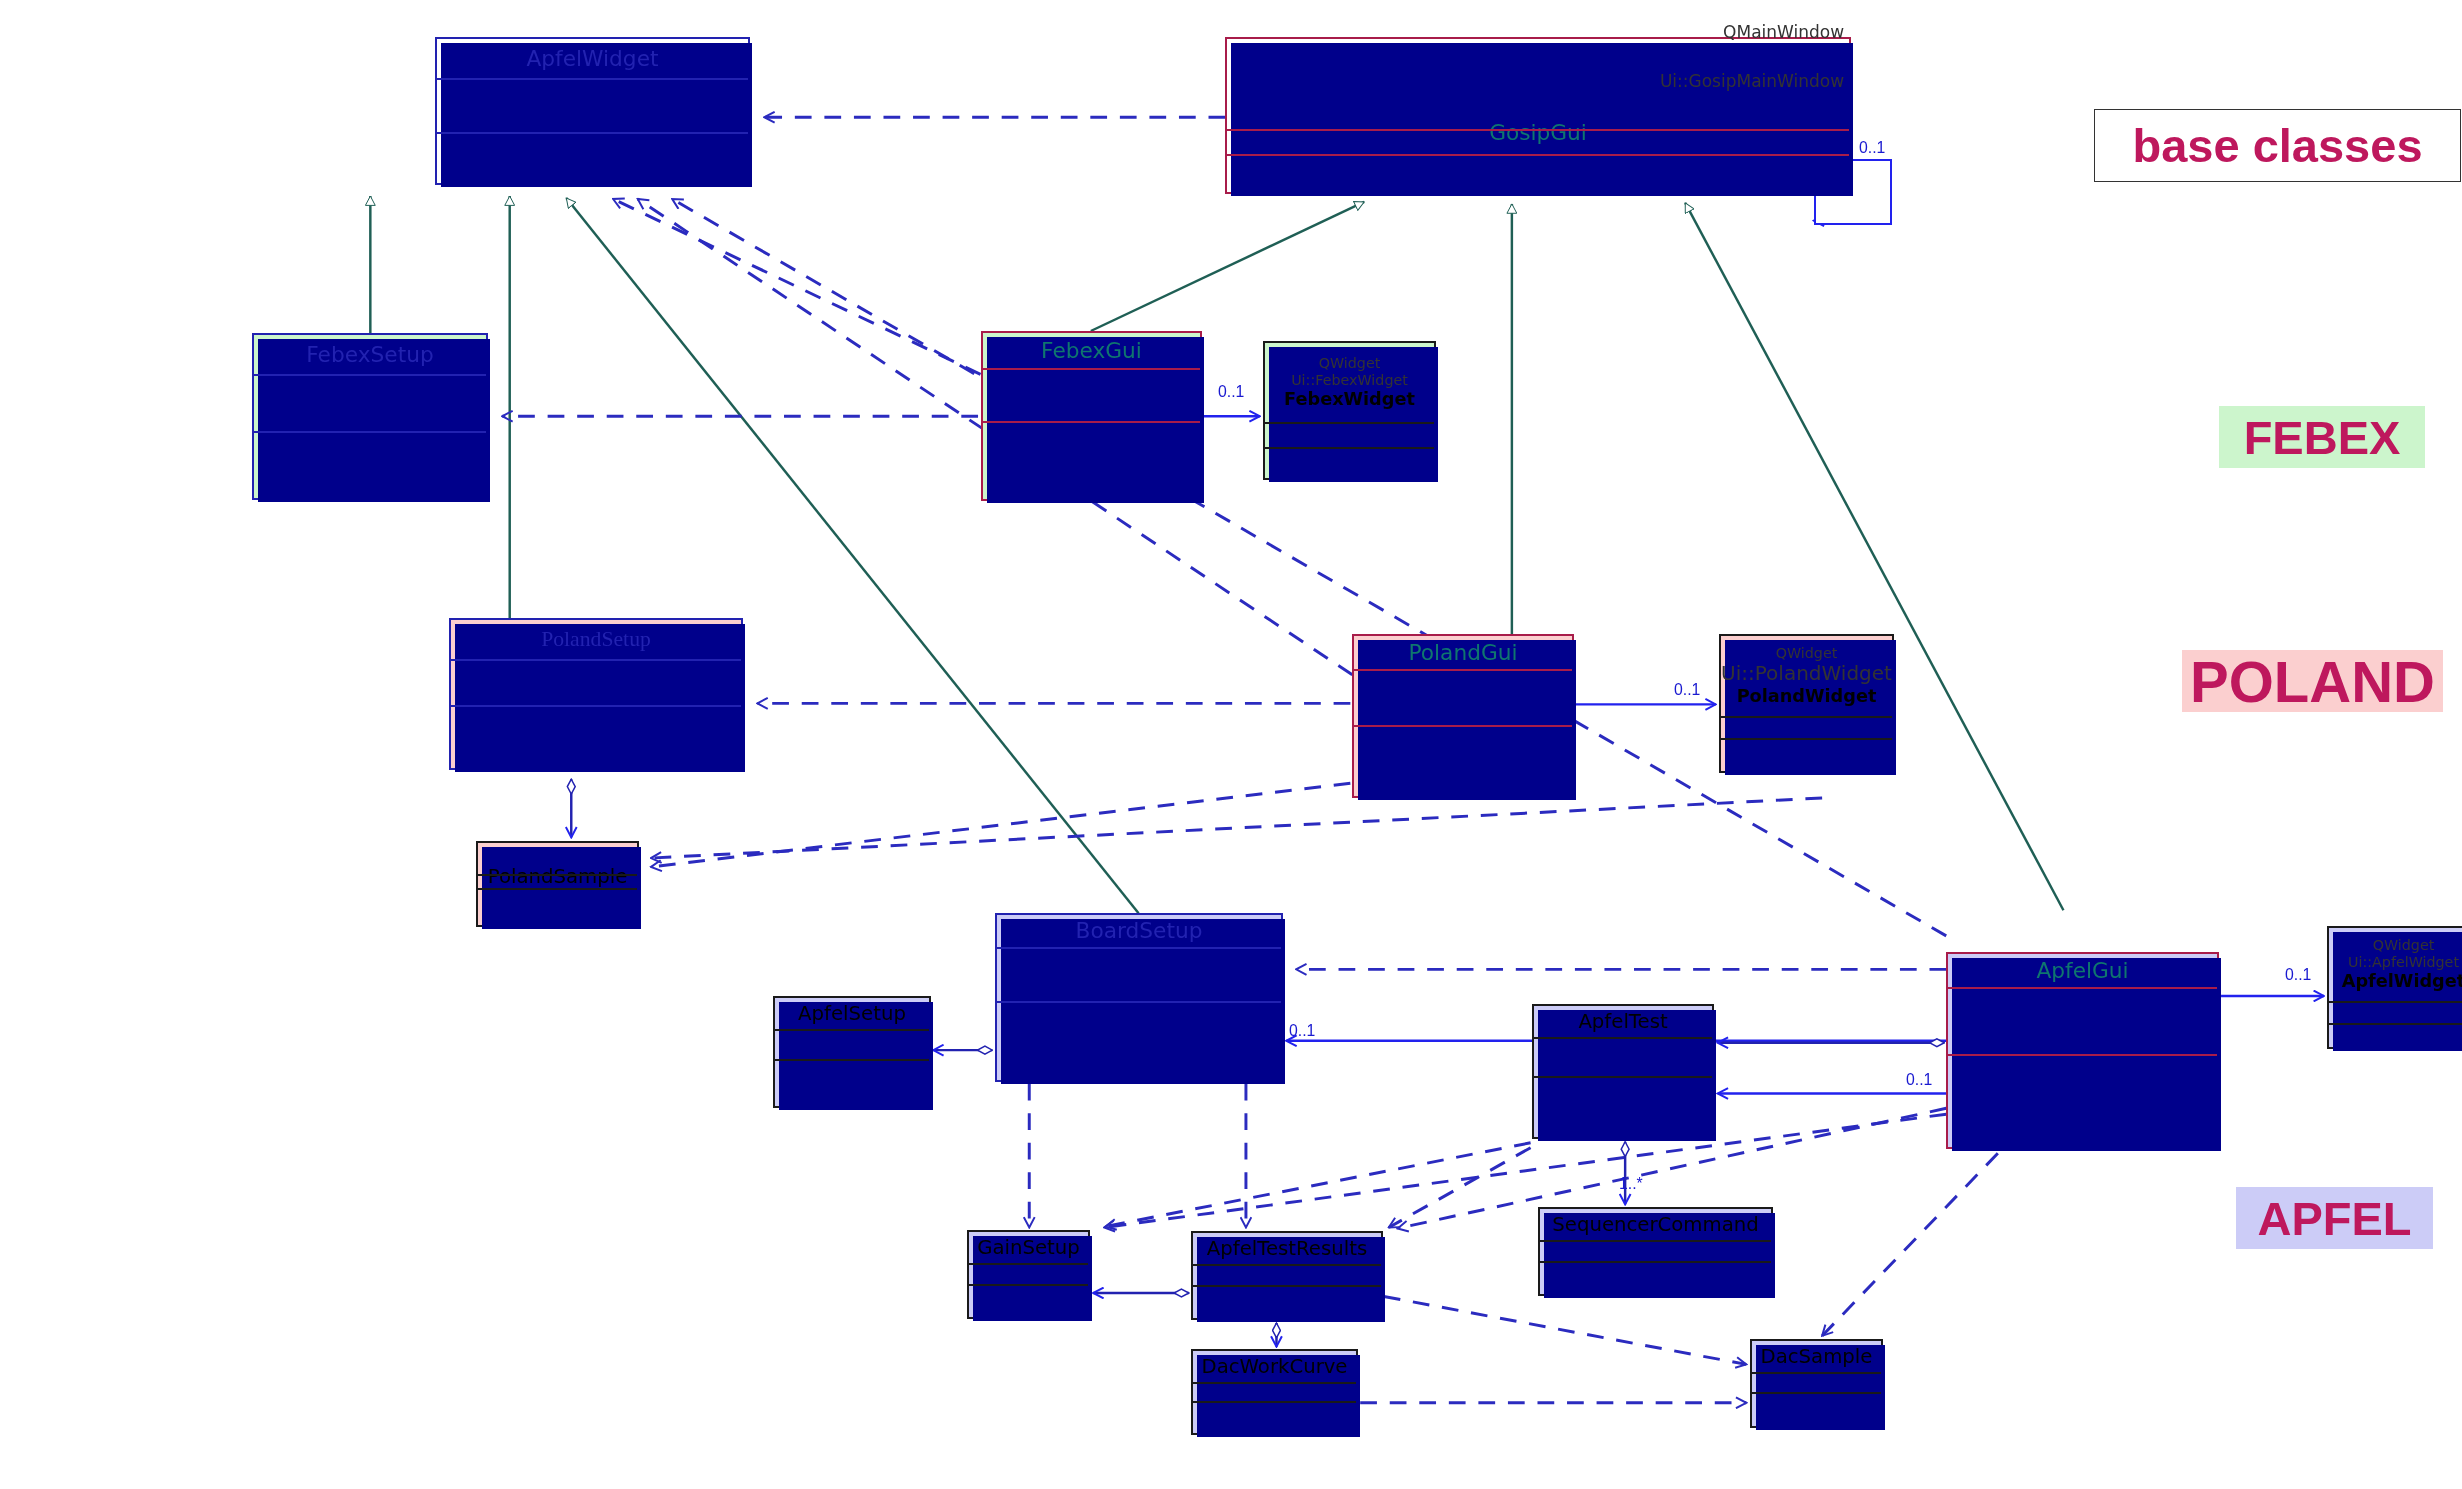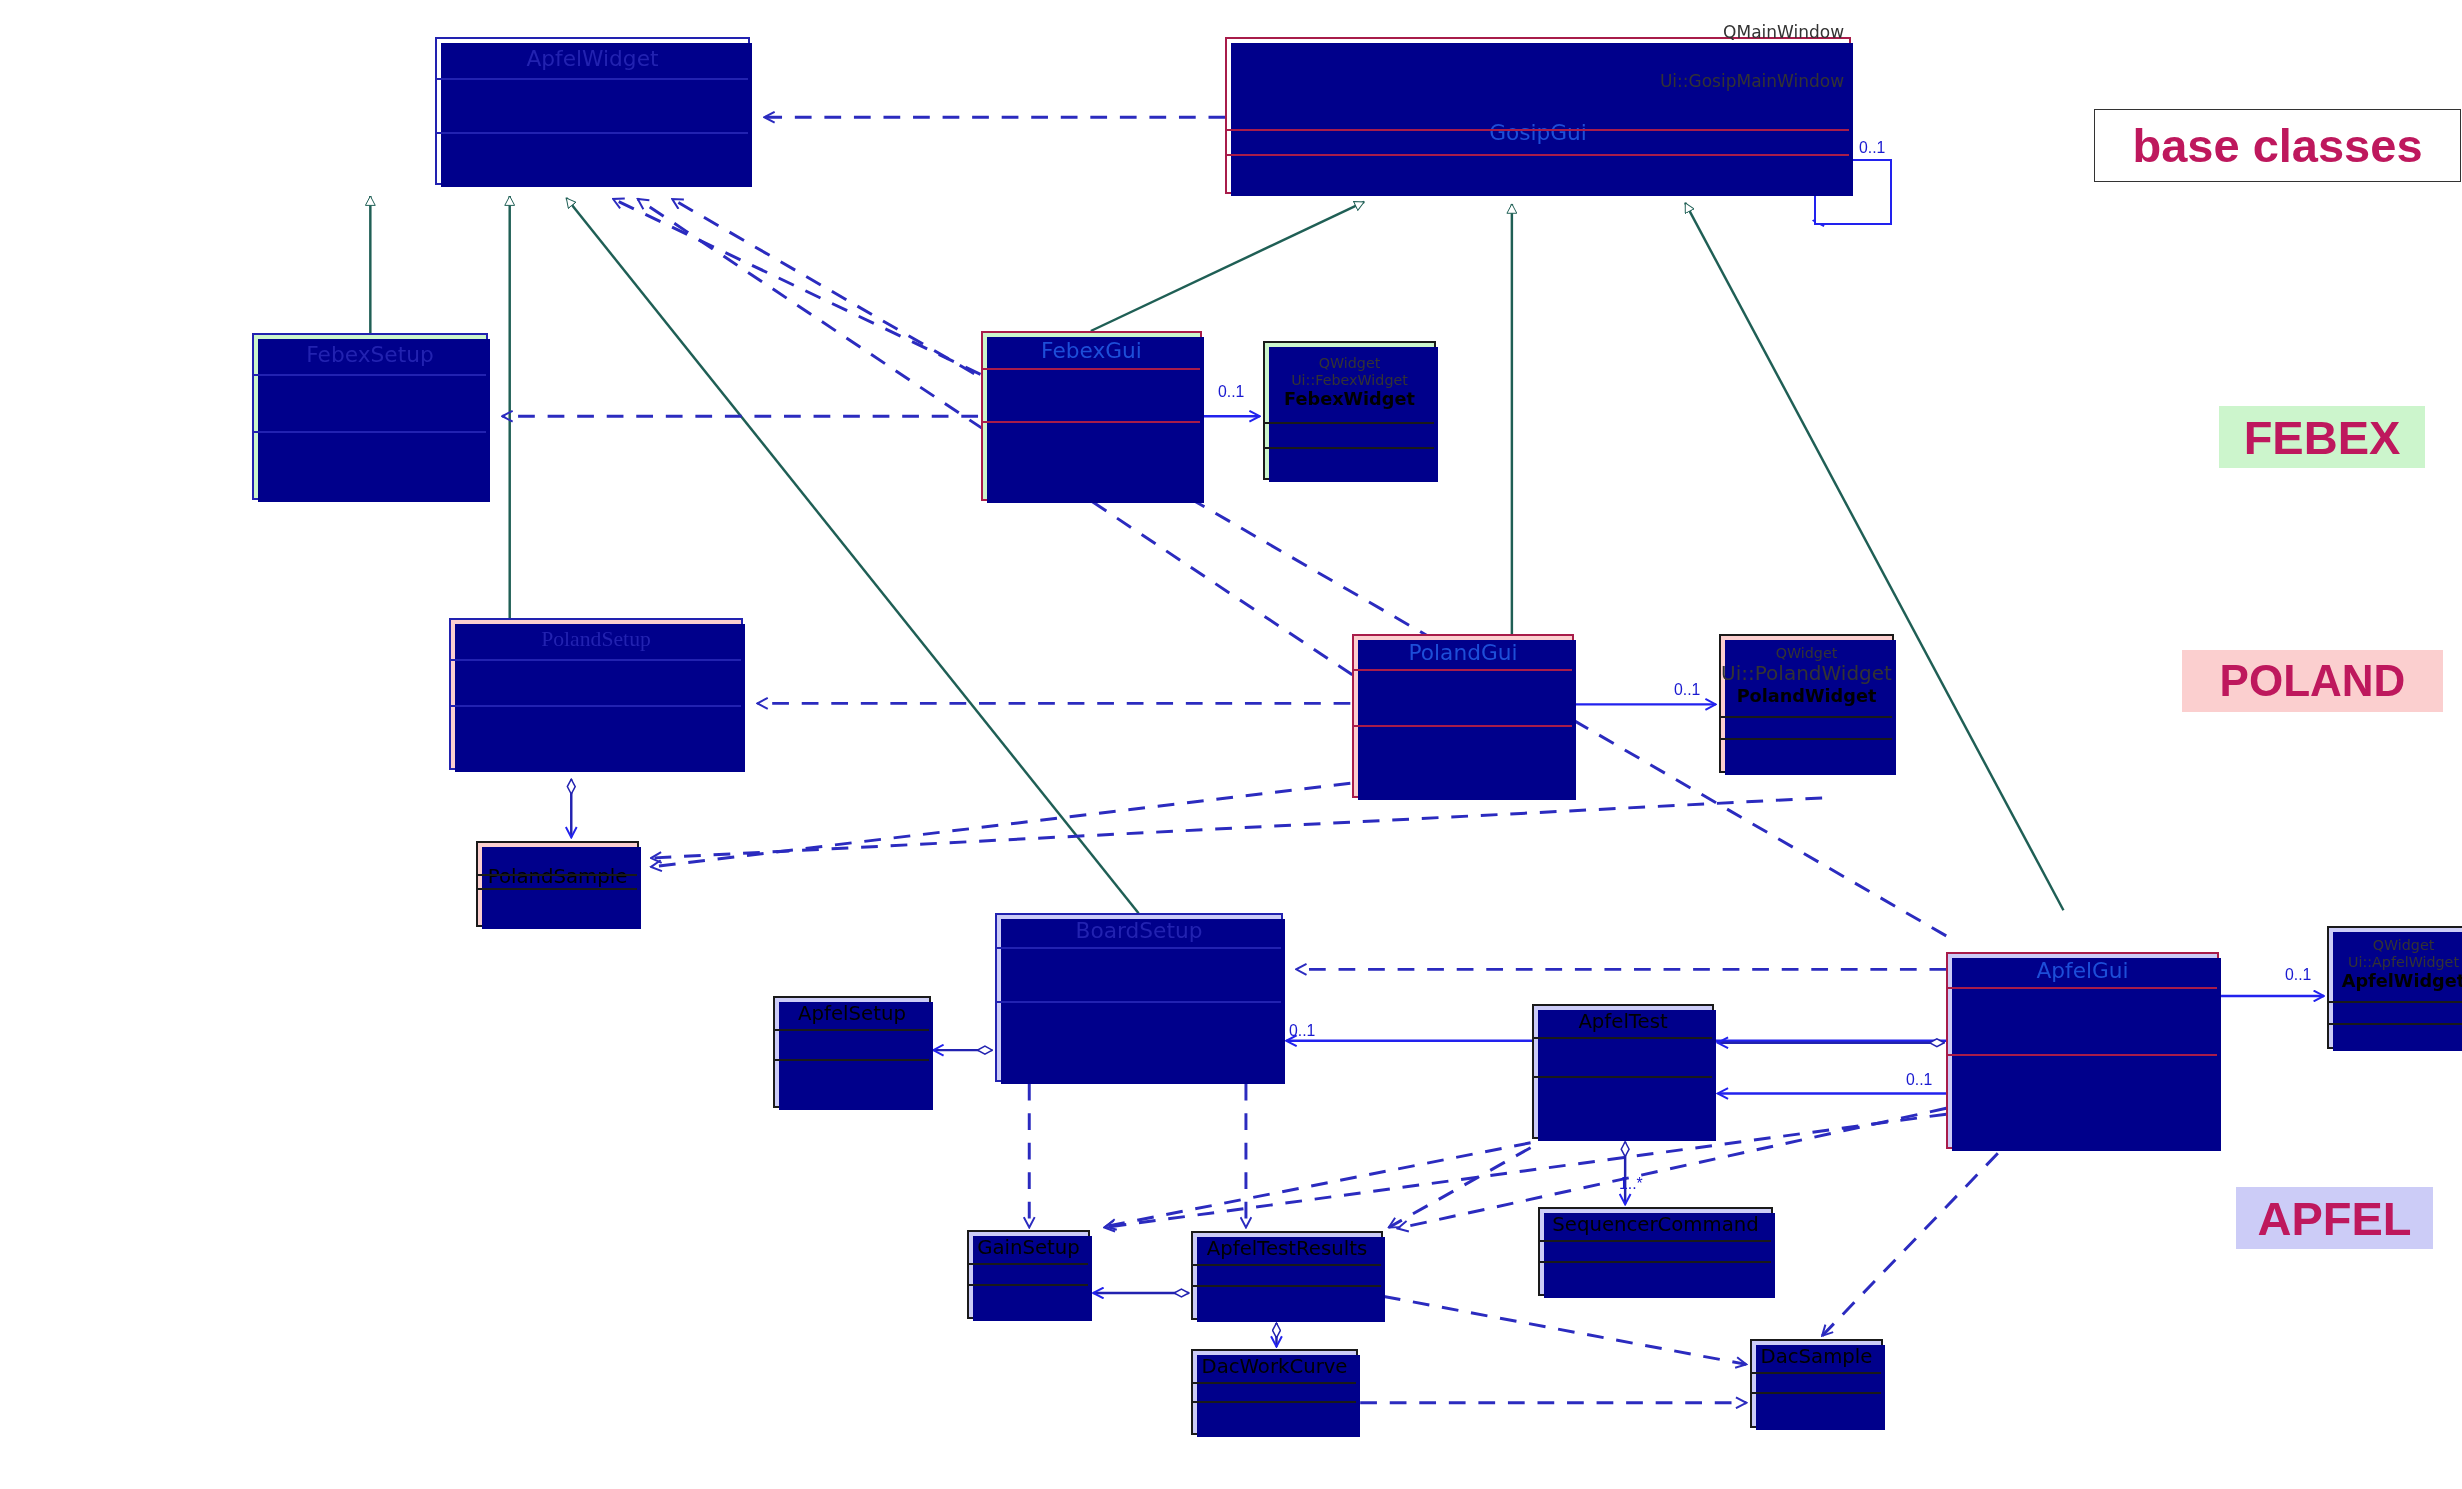--- a/index.html
+++ b/index.html
@@ -51,21 +51,21 @@
   .stereo{ font-size:14.8px; color:#333333; }
   .boldname{ font-weight:bold; color:#000000; }
 
   
   .b-blue{ border:2.5px solid #2222b0; }
   .b-blue .cmp{ border-top:2.5px solid #2222b0; }
   .b-blue .title{ color:#2222b0; }
 
   .b-dred{ border:2.5px solid #a81c4a; }
   .b-dred .cmp{ border-top:2.5px solid #a81c4a; }
-  .b-dred .title{ color:#1d4ed8; }
+  .b-dred .title{ color:#0f766e; }
 
   .b-black{ border:2.5px solid #1a1a1a; }
   .b-black .cmp{ border-top:2.5px solid #1a1a1a; }
   .b-black .title{ color:#000000; }
 
   
   .f-white{ background:#ffffff; }
   .f-green{ background:#ccf5cc; }
   .f-pink { background:#fbcfcf; }
   .f-lav  { background:#ccccf7; }
@@ -388,18 +388,18 @@
       <div class="mult" style="left: 1674px; top: 681px;">0..1</div>
       <div class="mult" style="left: 1289px; top: 1022px;">0..1</div>
       <div class="mult" style="left: 1906px; top: 1071px;">0..1</div>
       <div class="mult" style="left: 2285px; top: 966px;">0..1</div>
       <div class="mult" style="left: 1619px; top: 1175px;">1..*</div>
     </div>
 
   <div id="legends">
       <div class="legend boxed" style="left: 2094px; top: 109px; width: 365px; height: 71px; background: rgb(255, 255, 255); font-size: 47px;">base classes</div>
       <div class="legend" style="left: 2219px; top: 406px; width: 206px; height: 62px; background: rgb(204, 245, 204); font-size: 47px;">FEBEX</div>
-      <div class="legend" style="left: 2182px; top: 650px; width: 261px; height: 62px; background: rgb(251, 207, 207); font-size: 44px;">POLAND</div>
+      <div class="legend" style="left: 2182px; top: 650px; width: 261px; height: 62px; background: rgb(251, 207, 207); font-size: 58px;">POLAND</div>
       <div class="legend" style="left: 2236px; top: 1187px; width: 197px; height: 62px; background: rgb(204, 204, 247); font-size: 47px;">APFEL</div>
     </div>
 
 </div>
 
 
 </body></html>

